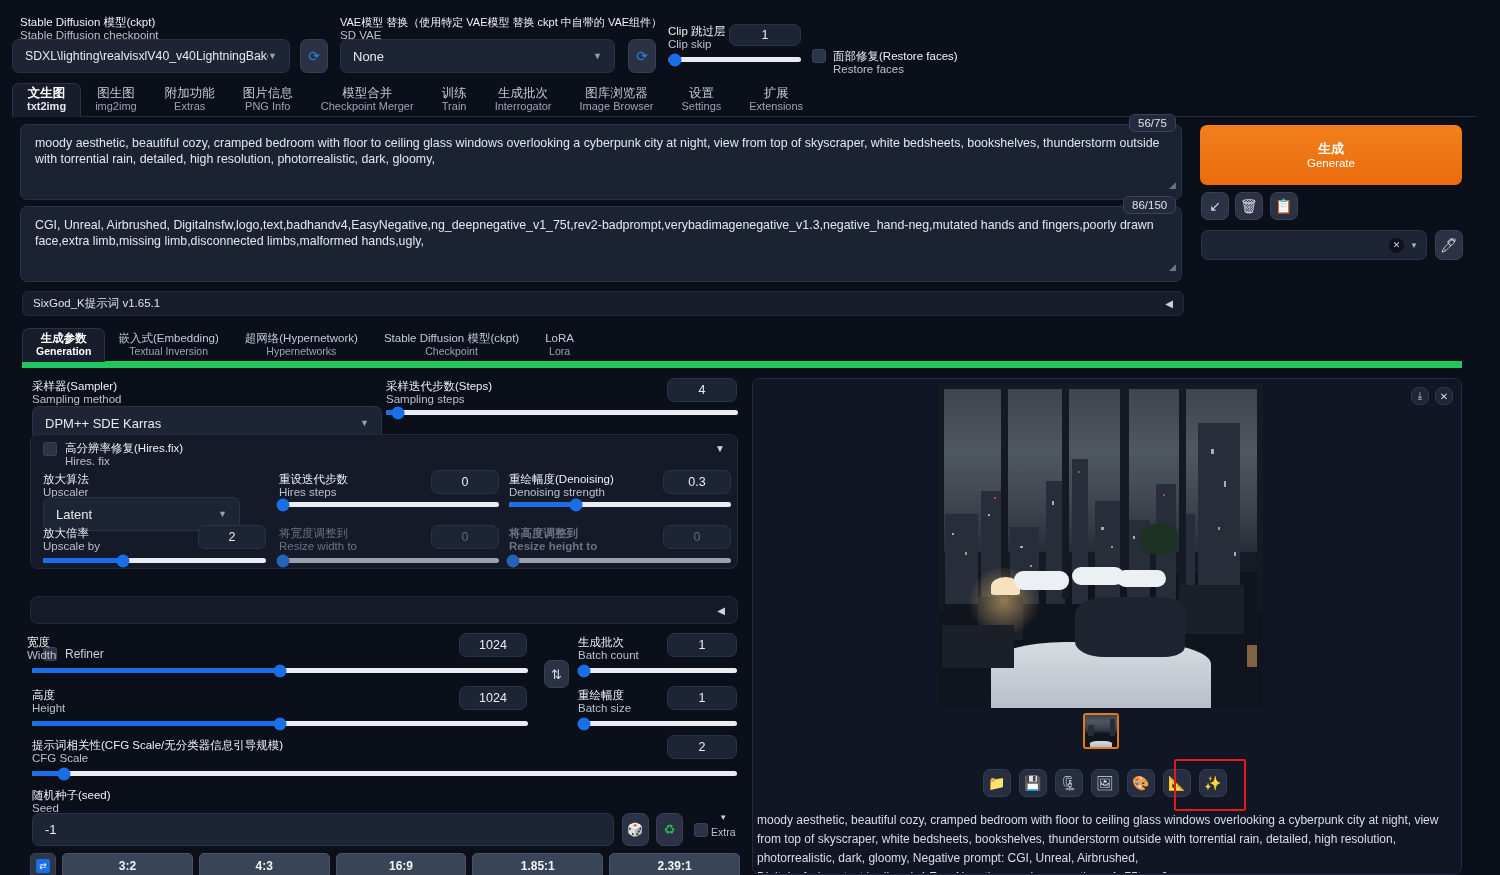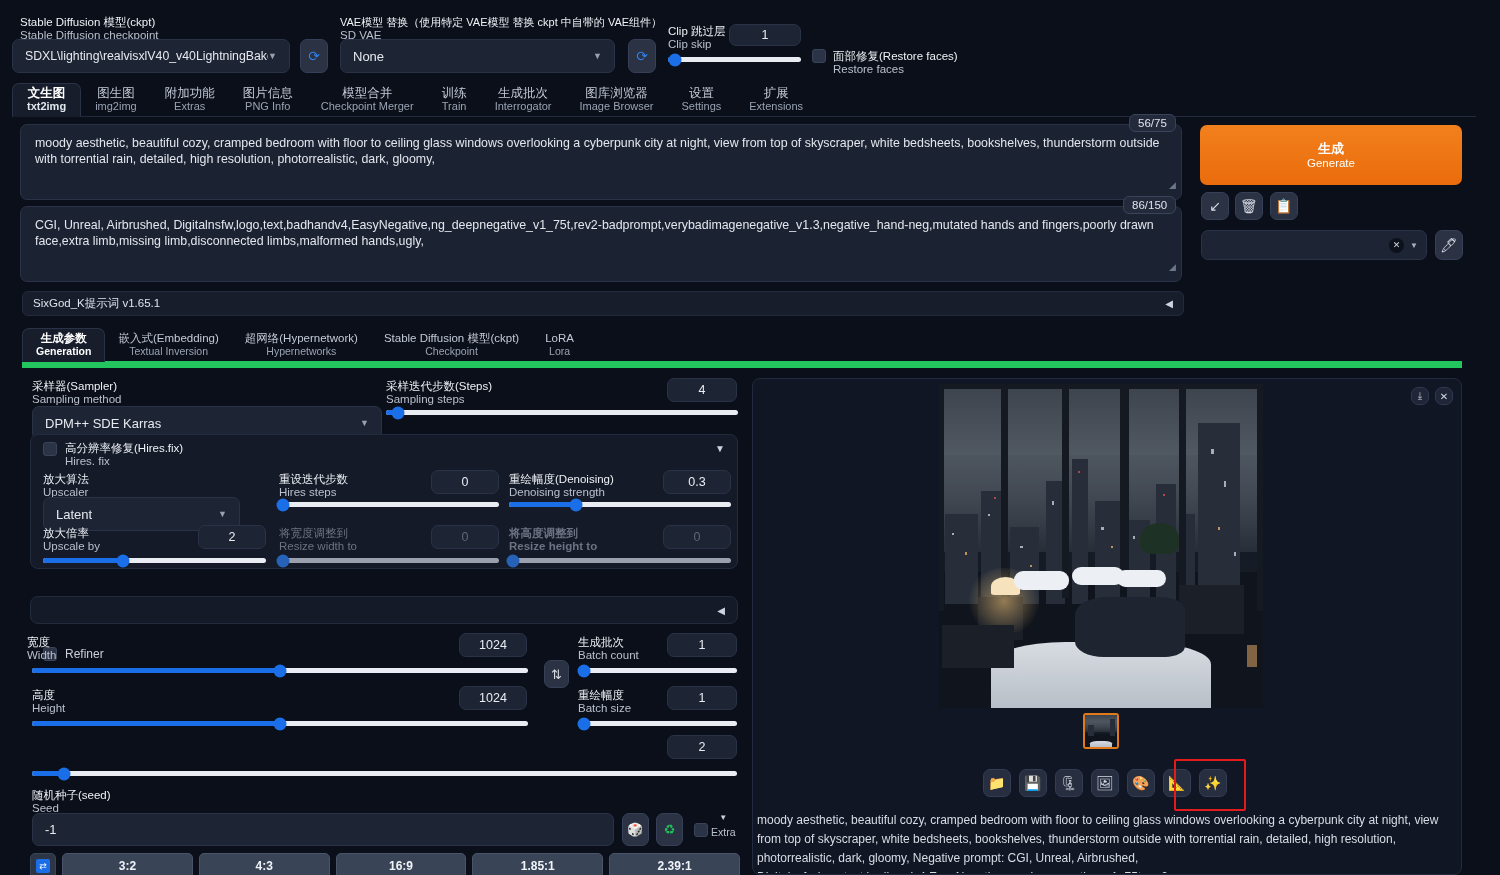--- a/index.html
+++ b/index.html
@@ -553,20 +553,24 @@
     <div class="bs-lbl lbl">
       <div class="cn">重绘幅度</div>
       <div class="en">Batch size</div>
     </div>
     <div class="bs-num numbox">1</div>
     <div class="bs-slider slider">
       <div class="fill" style="width:2%"></div>
       <div class="knob" style="left:4%"></div>
     </div>
 
+    <div class="cfg-lbl lbl">
+      <div class="cn">提示词相关性(CFG Scale/无分类器信息引导规模)</div>
+      <div class="en">CFG Scale</div>
+    </div>
     <div class="cfg-num numbox">2</div>
     <div class="cfg-slider slider">
       <div class="fill" style="width:4.5%"></div>
       <div class="knob" style="left:4.5%"></div>
     </div>
 
     <div class="seed-lbl lbl">
       <div class="cn">随机种子(seed)</div>
       <div class="en">Seed</div>
     </div>

